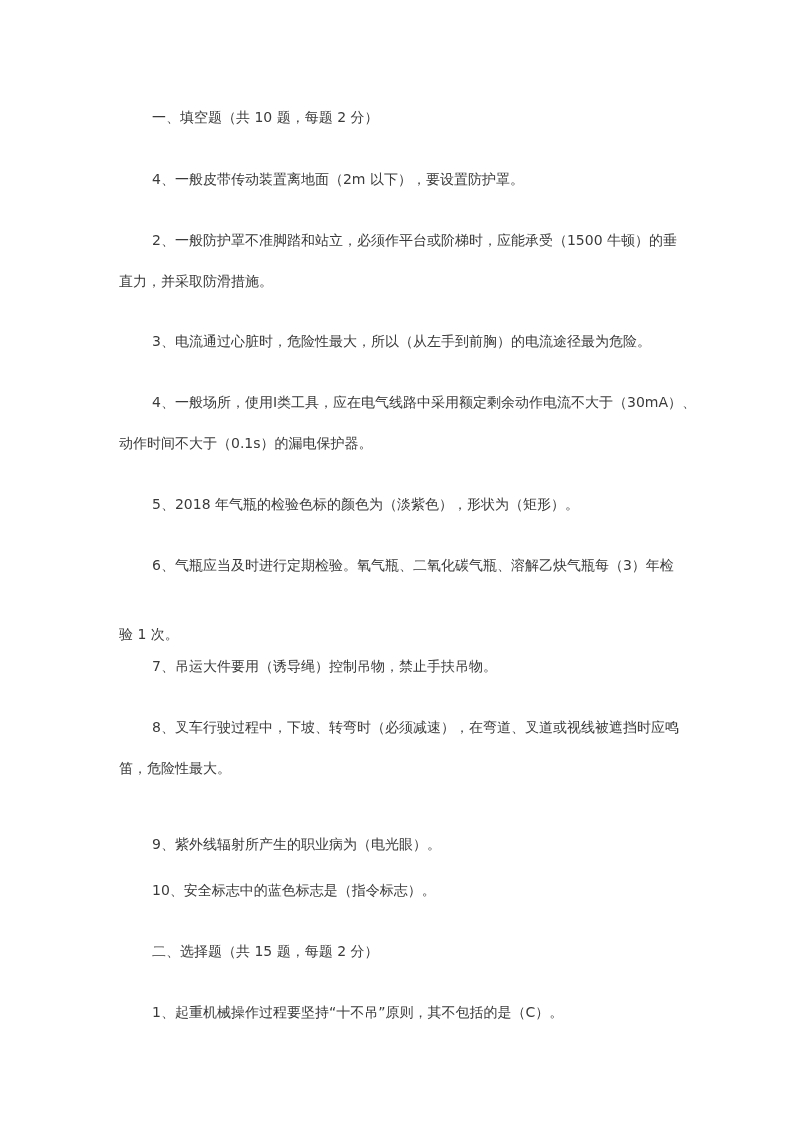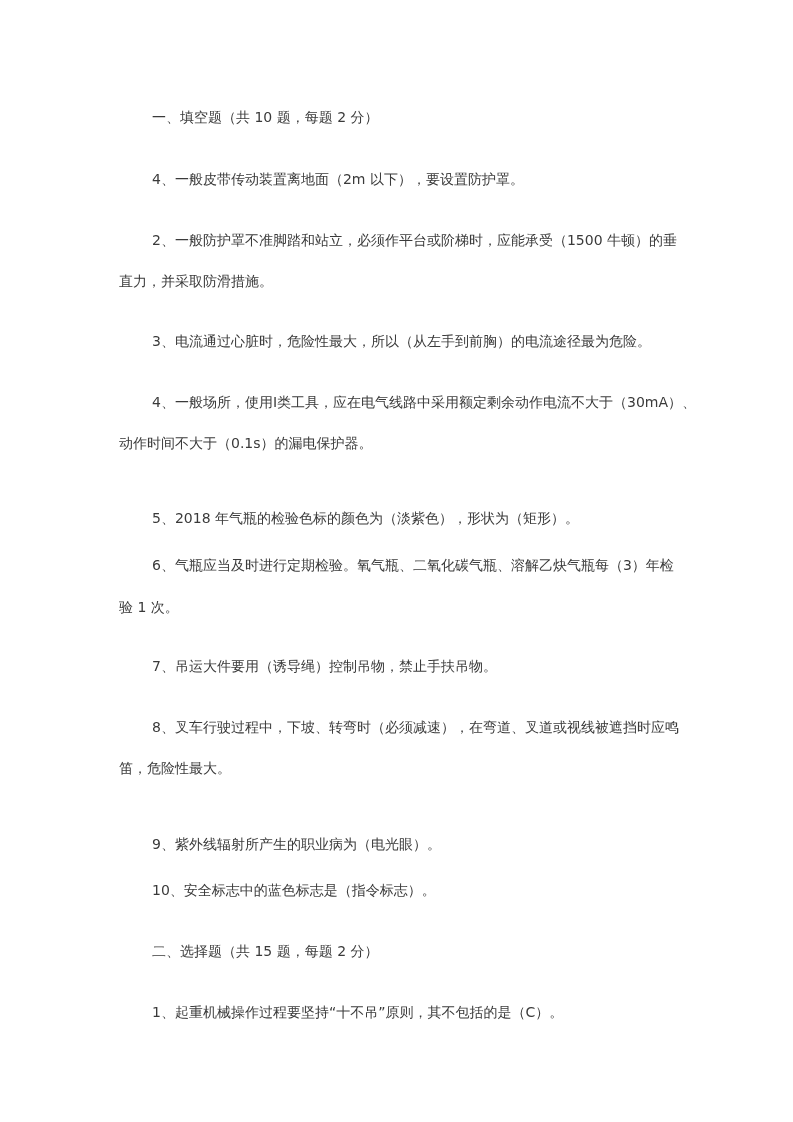--- a/index.html
+++ b/index.html
@@ -41,24 +41,24 @@
   <div class="line indent" style="top:169px">4、一般皮带传动装置离地面（2m 以下），要设置防护罩。</div>
 
   <div class="line indent" style="top:230px">2、一般防护罩不准脚踏和站立，必须作平台或阶梯时，应能承受（1500 牛顿）的垂</div>
   <div class="line flush" style="top:271px">直力，并采取防滑措施。</div>
 
   <div class="line indent" style="top:331px">3、电流通过心脏时，危险性最大，所以（从左手到前胸）的电流途径最为危险。</div>
 
   <div class="line indent" style="top:392px">4、一般场所，使用Ⅰ类工具，应在电气线路中采用额定剩余动作电流不大于（30mA）、</div>
   <div class="line flush" style="top:433px">动作时间不大于（0.1s）的漏电保护器。</div>
 
-  <div class="line indent" style="top:508px">5、2018 年气瓶的检验色标的颜色为（淡紫色），形状为（矩形）。</div>
+  <div class="line indent" style="top:494px">5、2018 年气瓶的检验色标的颜色为（淡紫色），形状为（矩形）。</div>
 
   <div class="line indent" style="top:555px">6、气瓶应当及时进行定期检验。氧气瓶、二氧化碳气瓶、溶解乙炔气瓶每（3）年检</div>
-  <div class="line flush" style="top:597px">验 1 次。</div>
+  <div class="line flush" style="top:624px">验 1 次。</div>
 
   <div class="line indent" style="top:656px">7、吊运大件要用（诱导绳）控制吊物，禁止手扶吊物。</div>
 
   <div class="line indent" style="top:717px">8、叉车行驶过程中，下坡、转弯时（必须减速），在弯道、叉道或视线被遮挡时应鸣</div>
   <div class="line flush" style="top:758px">笛，危险性最大。</div>
 
   <div class="line indent" style="top:834px">9、紫外线辐射所产生的职业病为（电光眼）。</div>
 
   <div class="line indent" style="top:880px">10、安全标志中的蓝色标志是（指令标志）。</div>
 

